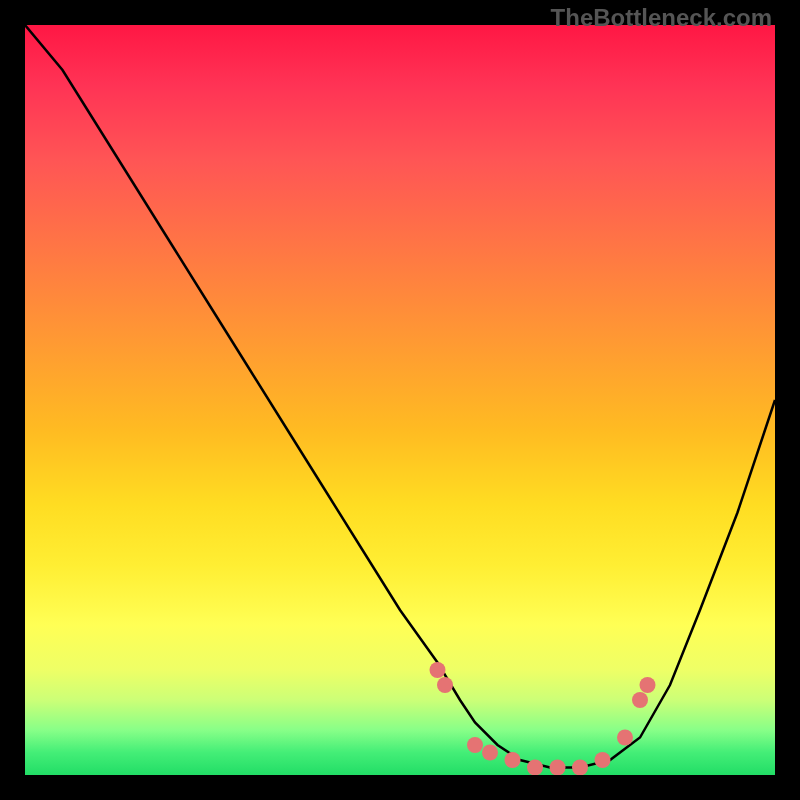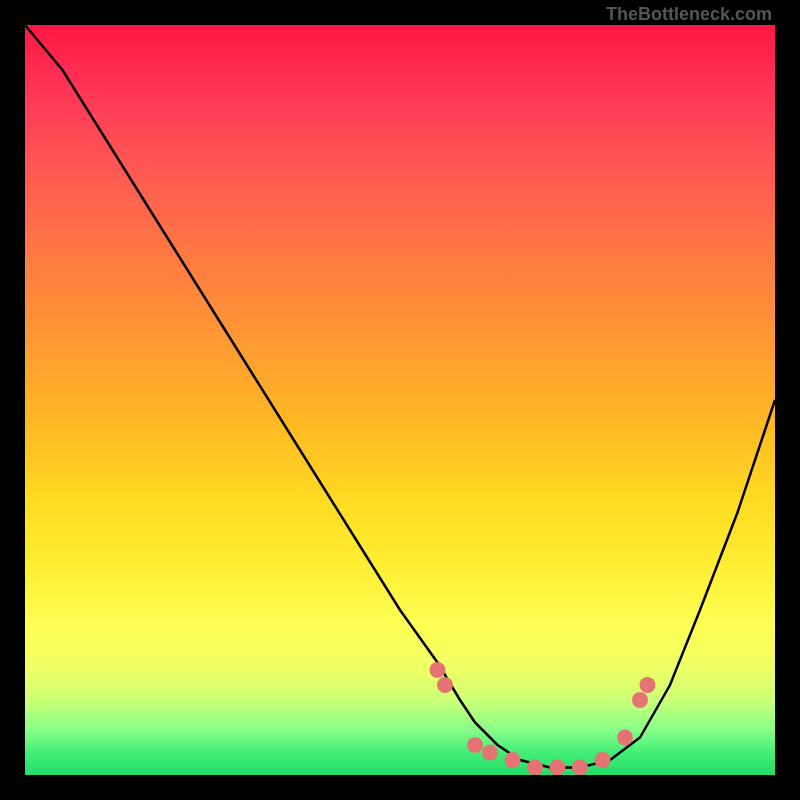--- a/index.html
+++ b/index.html
@@ -38,21 +38,21 @@
       #ccff77 90%,
       #88ff88 94%,
       #44ee77 97%,
       #22dd66 100%);
   }
   .watermark {
     position: absolute;
     top: 4px;
     right: 28px;
     color: #555;
-    font-size: 18px;
+    font-size: 24px;
     font-weight: bold;
     z-index: 10;
   }
   svg.overlay {
     position: absolute;
     left: 0;
     top: 0;
     width: 750px;
     height: 750px;
   }

